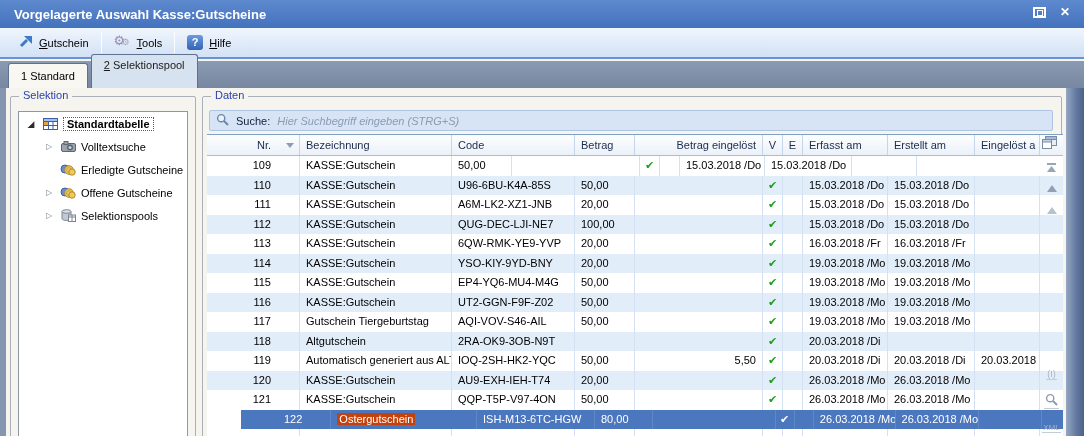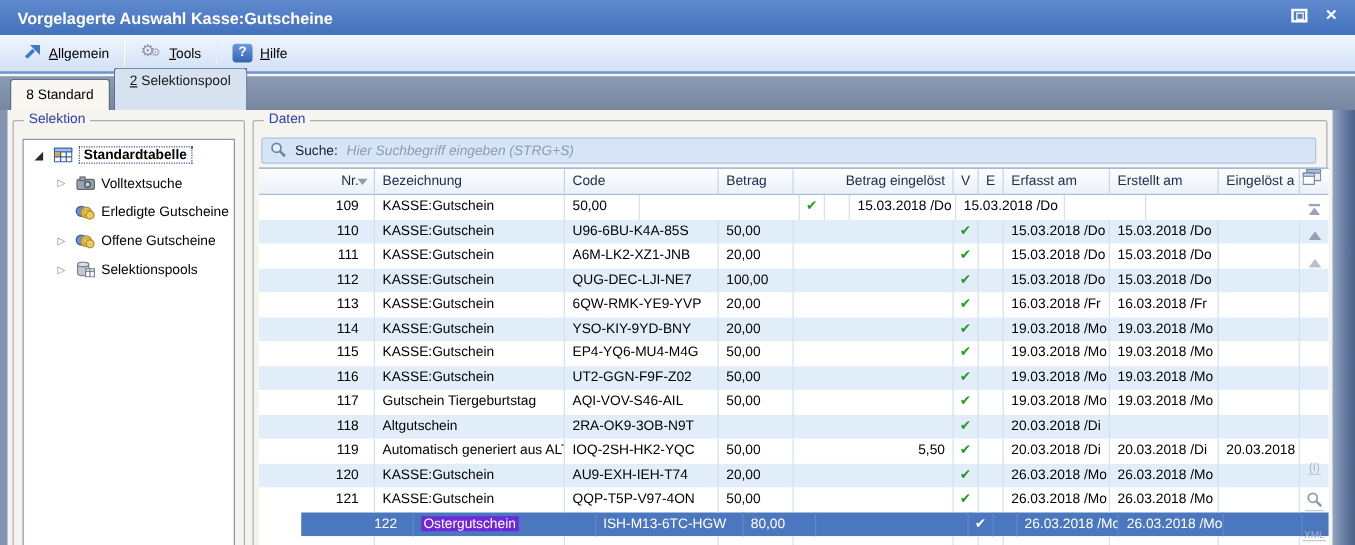--- a/index.html
+++ b/index.html
@@ -80,34 +80,34 @@
   .thead { display:flex; height:21px; background:linear-gradient(#FDFEFF,#EBF1F9);
     border-bottom:1px solid #A9BDD5; color:#1B2B4D; }
   .th { border-right:1px solid #C5D6EA; padding:0 6px; line-height:20px; position:relative;
     white-space:nowrap; overflow:hidden; }
   .trow { display:flex; height:19.5px; background:#fff; }
   .trow.alt { background:#E2EDFA; }
   .trow.sel { background:#4B77BF; color:#fff;margin-left:34px; }
   .trow.sel .td { border-right-color:#5F88C8; }
   .td { border-right:1px solid #D3E1F2; padding:0 6px; line-height:19px;
     white-space:nowrap; overflow:hidden; }
-  .c-nr   { width:93px;  text-align:right; padding-right:12px; }
+  .c-nr   { width:93px;  text-align:right; padding-right:28px; }
   .c-bez  { width:152px; }
   .c-code { width:123px; }
   .c-bet  { width:60px;  text-align:left; }
   .c-bein { width:128px; text-align:right; }
   .c-v    { width:20px;  text-align:center; padding:0; }
   .c-e    { width:20px;  text-align:center; padding:0; }
   .c-erf  { width:85px; }
   .c-ers  { width:87px; }
   .c-ein  { width:65px; }
   .c-tools{ width:22px;  border-right:none; padding:0 2px; }
   .check { color:#1E9E1E; font-size:11px; }
   .trow.sel .check { color:#fff; }
-  .edit-hl { background:#6d28d9; color:#fff; padding:0 2px; }
+  .edit-hl { background:#c2410c; color:#fff; padding:0 2px; }
   .sort-arrow { position:absolute; right:5px; top:8px; width:0; height:0;
     border-left:4px solid transparent; border-right:4px solid transparent;
     border-top:5px solid #8E9CB2; }
   
   .side-strip { position:absolute; right:1px; top:22px; width:21px; bottom:0; }
   .ss { position:absolute; left:0; width:100%; display:flex; justify-content:center; }
   .arrow-up { width:0; height:0; border-left:5px solid transparent; border-right:5px solid transparent;
     border-bottom:7px solid #93A0B4; }
   .arrow-up.faded { border-bottom-color:#B8C1CE; }
   .ss-txt { font-size:9px; color:#A9B2BF; border-bottom:1px solid #C5CCD6; padding:0 1px; }
@@ -127,40 +127,40 @@
   </div>
 
   <div class="toolbar">
     <div class="tool-item">
       <span>
         <svg width="14" height="13" viewBox="0 0 14 13">
             <path d="M2 11 L8 5" stroke="#3F79C9" stroke-width="3" fill="none"></path>
             <path d="M5 1 h8 v8 z" fill="#3F79C9"></path>
           </svg>
       </span>
-      <span class="accel">Allgemein</span>
+      <span class="accel">Gutschein</span>
     </div>
     <div class="tool-sep"></div>
     <div class="tool-item">
       <span class="ic-gears">
         <span class="g1">⚙</span>
         <span class="g2">⚙</span>
       </span>
       <span class="accel">Tools</span>
     </div>
     <div class="tool-sep"></div>
     <div class="tool-item">
       <span class="ic-help">?</span>
       <span class="accel">Hilfe</span>
     </div>
   </div>
 
   <div class="tabstrip">
     <div class="tab active">
-      <span>8 Standard</span>
+      <span>1 Standard</span>
     </div>
     <div class="tab inactive">
       <span class="accel">2 Selektionspool</span>
     </div>
   </div>
 
   <div class="content">
     <div class="left-strip"></div>
     <div class="right-band"></div>
 

